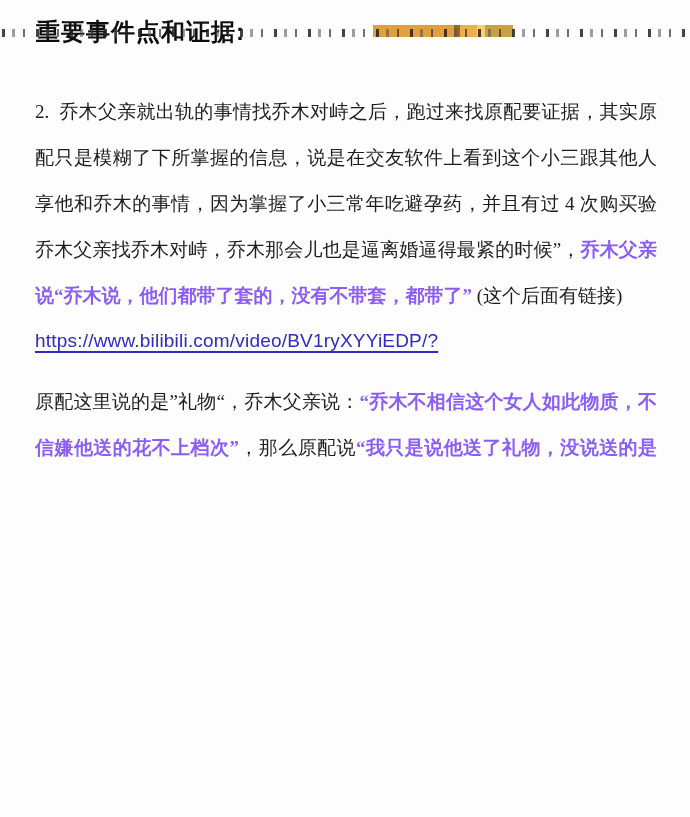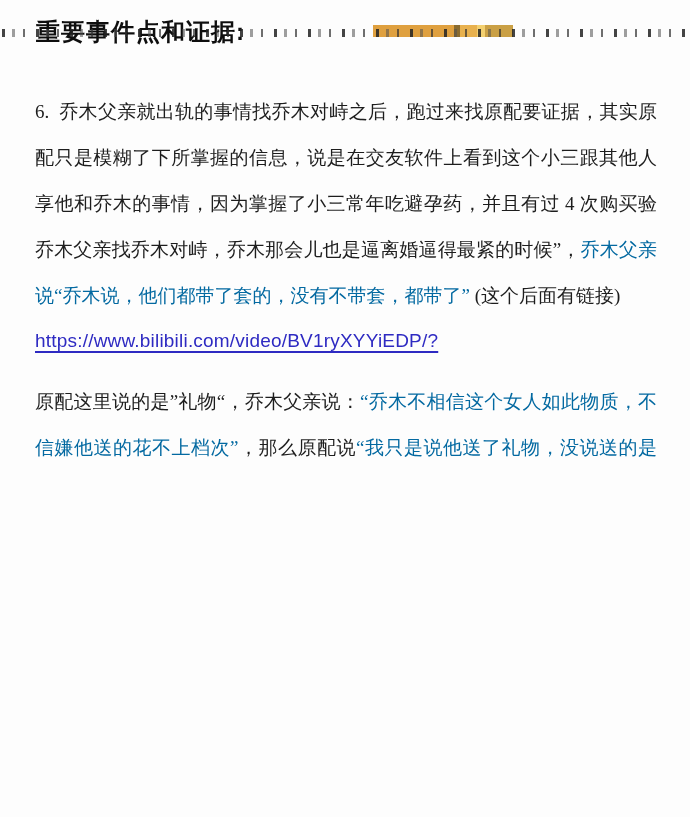--- a/index.html
+++ b/index.html
@@ -18,21 +18,21 @@
     position:absolute;left:35px;top:89px;width:622px;color:#1d1d1d;
   }
   .section{margin:0;}
   .section[data-name="section-item-2"]{margin-top:16px;}
   .section[data-name="section-item-3"]{margin-top:38px;}
   .line{
     font-size:19px;line-height:46px;height:46px;overflow:hidden;
     white-space:pre-wrap;color:#1d1d1d;
   }
   .line.just{text-align:justify;text-align-last:justify;}
-  .b{font-weight:400;color:#0369a1;}
+  .b{font-weight:700;color:#8b5cf6;}
   .clip{
     display:inline-block;width:0.52em;overflow:hidden;
     white-space:nowrap;vertical-align:bottom;
   }
   .section.link .line{
     font-family:"Liberation Sans","DejaVu Sans",sans-serif;
     font-size:19px;line-height:44px;height:44px;letter-spacing:0.2px;
   }
   .section.link a{
     color:#2e2ac2;font-weight:500;text-decoration:underline;
@@ -55,21 +55,21 @@
 </style>
 </head>
 <body data-name="document-page">
 
 <div class="page" data-name="page-background">
   <div class="doc-title" data-name="page-title">重要事件点和证据:</div>
 
   <div class="content" data-name="document-body">
 
   <div class="section paragraph" data-name="section-item-1">
-        <div class="line just" data-name="text-line"><span class="" data-name="body-text">6.  乔木父亲就出轨的事情找乔木对峙之后，跑过来找原配要证据，其实原</span></div>
+        <div class="line just" data-name="text-line"><span class="" data-name="body-text">2.  乔木父亲就出轨的事情找乔木对峙之后，跑过来找原配要证据，其实原</span></div>
         <div class="line just" data-name="text-line"><span class="" data-name="body-text">配只是模糊了下所掌握的信息，说是在交友软件上看到这个小三跟其他人分</span></div>
         <div class="line just" data-name="text-line"><span class="" data-name="body-text">享他和乔木的事情，因为掌握了小三常年吃避孕药，并且有过 4 次购买验孕</span></div>
         <div class="line just" data-name="text-line"><span class="" data-name="body-text">乔木父亲找乔木对峙，乔木那会儿也是逼离婚逼得最紧的时候”，</span><span class="b" data-name="bold-quote-text">乔木父亲</span></div>
         <div class="line" data-name="text-line"><span class="b" data-name="bold-quote-text">说“乔木说，他们都带了套的，没有不带套，都带了”</span><span class="" data-name="body-text"> (这个后面有链接)</span></div>
       </div>
       <div class="section link" data-name="section-link">
         <div class="line" data-name="text-line"><a href="#" data-name="bilibili-link">https://www.bilibili.com/video/BV1ryXYYiEDP/?spm_id_from=333.337.se</a></div>
       </div>
       <div class="section paragraph" data-name="section-item-2">
         <div class="line just" data-name="text-line"><span class="" data-name="body-text">原配这里说的是”礼物“，乔木父亲说：</span><span class="b" data-name="bold-quote-text">“乔木不相信这个女人如此物质，不相</span></div>

